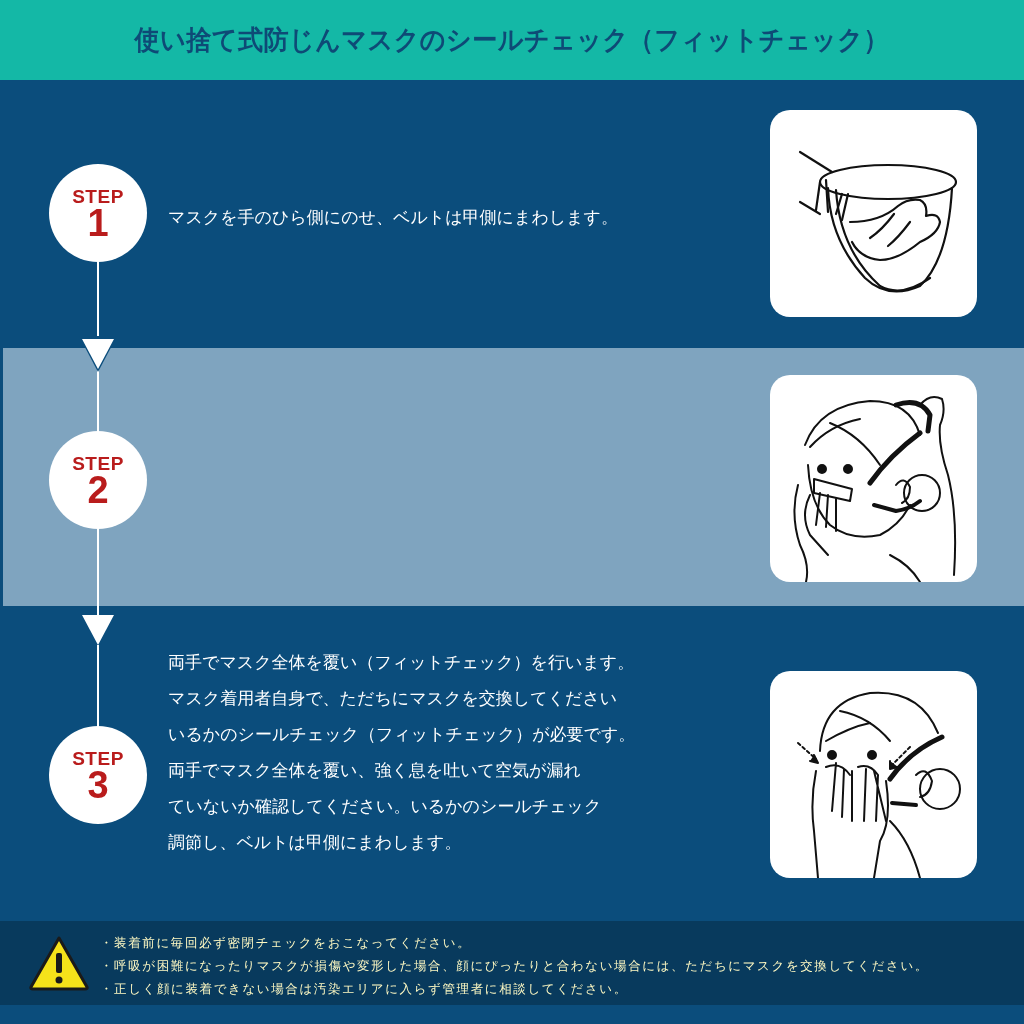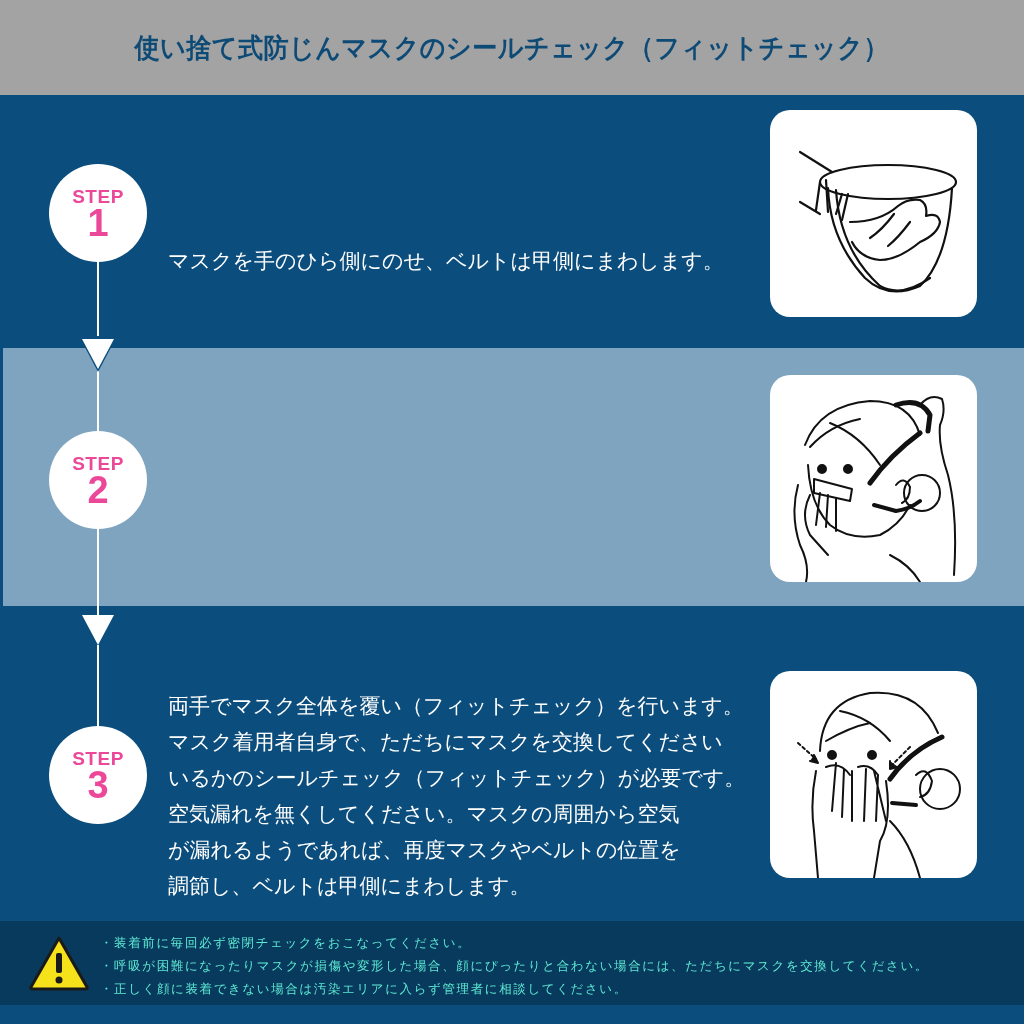--- a/index.html
+++ b/index.html
@@ -1,42 +1,42 @@
 <!DOCTYPE html>
 <html><head>
 <meta charset="utf-8">
 <style>
   * { margin: 0; padding: 0; box-sizing: border-box; }
   html, body { width: 1024px; height: 1024px; overflow: hidden; }
   body { position: relative; background: #0b4d7c; font-family: "DejaVu Sans", "Liberation Sans", sans-serif; }
 
-  .header { position: absolute; left: 0; top: 0; width: 1024px; height: 95px; background: #a3a3a3; display: flex; align-items: center; justify-content: center; }
+  .header { position: absolute; left: 0; top: 0; width: 1024px; height: 80px; background: #14b8a6; display: flex; align-items: center; justify-content: center; }
   .header h1 { color: #0e4a76; font-size: 27px; font-weight: bold; letter-spacing: 0.5px; transform: scaleX(0.93); white-space: nowrap; }
 
   .band-light { position: absolute; left: 3px; top: 348px; width: 1021px; height: 258px; background: #7fa4bf; }
 
   .vline { position: absolute; left: 97px; width: 2px; background: #ffffff; }
 
   .arrow { position: absolute; width: 0; height: 0; border-left: 16px solid transparent; border-right: 16px solid transparent; border-top: 30px solid #ffffff; }
   .arrow-outline { position: absolute; width: 0; height: 0; border-left: 19px solid transparent; border-right: 19px solid transparent; border-top: 36px solid #0b4d7c; }
 
-  .step-circle { position: absolute; width: 98px; height: 98px; border-radius: 50%; background: #ffffff; color: #ec4899; display: flex; flex-direction: column; align-items: center; justify-content: center; font-family: "Liberation Sans", sans-serif; font-weight: bold; }
+  .step-circle { position: absolute; width: 98px; height: 98px; border-radius: 50%; background: #ffffff; color: #b91c1c; display: flex; flex-direction: column; align-items: center; justify-content: center; font-family: "Liberation Sans", sans-serif; font-weight: bold; }
   .step-circle .step-word { font-size: 19px; line-height: 19px; letter-spacing: 0.5px; }
   .step-circle .step-num { font-size: 38px; line-height: 34px; }
 
-  .step-text { position: absolute; left: 168px; color: #ffffff; font-size: 21px; white-space: nowrap; margin-top: 44px; }
+  .step-text { position: absolute; left: 168px; color: #ffffff; font-size: 17px; white-space: nowrap; }
   .step-text p { height: 36px; line-height: 36px; }
   .step2-text p { letter-spacing: 3px; line-height: 34px; height: 34px; }
 
   .illus { position: absolute; left: 770px; width: 207px; height: 207px; background: #ffffff; border-radius: 20px; overflow: hidden; }
   .illus svg { width: 100%; height: 100%; }
 
   .warning { position: absolute; left: 0; top: 921px; width: 1024px; height: 84px; background: #083a5d; }
   .warn-icon { position: absolute; left: 28px; top: 14px; width: 62px; height: 56px; }
-  .warn-list { position: absolute; left: 100px; top: 10px; color: #5eead4; font-size: 12.5px; letter-spacing: 1.6px; }
+  .warn-list { position: absolute; left: 100px; top: 10px; color: #fef9c3; font-size: 12.5px; letter-spacing: 1.6px; }
   .warn-list p { height: 23px; line-height: 23px; white-space: nowrap; }
 </style>
 </head>
 <body>
 
 <div class="header">
   <h1>使い捨て式防じんマスクのシールチェック（フィットチェック）</h1>
 </div>
 
 <div class="band-light"></div>
@@ -101,22 +101,22 @@
 </div>
 
 <div class="step-circle" style="left:49px;top:726px;">
   <span class="step-word">STEP</span>
   <span class="step-num">3</span>
 </div>
 <div class="step-text" style="top:644px;">
   <p>両手でマスク全体を覆い（フィットチェック）を行います。</p>
   <p>マスク着用者自身で、ただちにマスクを交換してください</p>
   <p>いるかのシールチェック（フィットチェック）が必要です。</p>
-  <p>空気漏れを無くしてください。マスクの周囲から空気</p>
-  <p>が漏れるようであれば、再度マスクやベルトの位置を</p>
+  <p>両手でマスク全体を覆い、強く息を吐いて空気が漏れ</p>
+  <p>ていないか確認してください。いるかのシールチェック</p>
   <p>調節し、ベルトは甲側にまわします。</p>
 </div>
 <div class="illus" style="top:671px;">
   <svg viewBox="0 0 207 207" fill="none" stroke="#111" stroke-width="2" stroke-linecap="round" stroke-linejoin="round">
     <path d="M50 80 Q52 30 100 22 Q150 18 168 62"></path>
     <path d="M70 40 Q100 46 120 70"></path>
     <path d="M56 70 Q80 56 100 52"></path>
     <circle cx="62" cy="84" r="4" fill="#111"></circle>
     <circle cx="102" cy="84" r="4" fill="#111"></circle>
     <path d="M28 72 L46 88" stroke-dasharray="3 3"></path>

